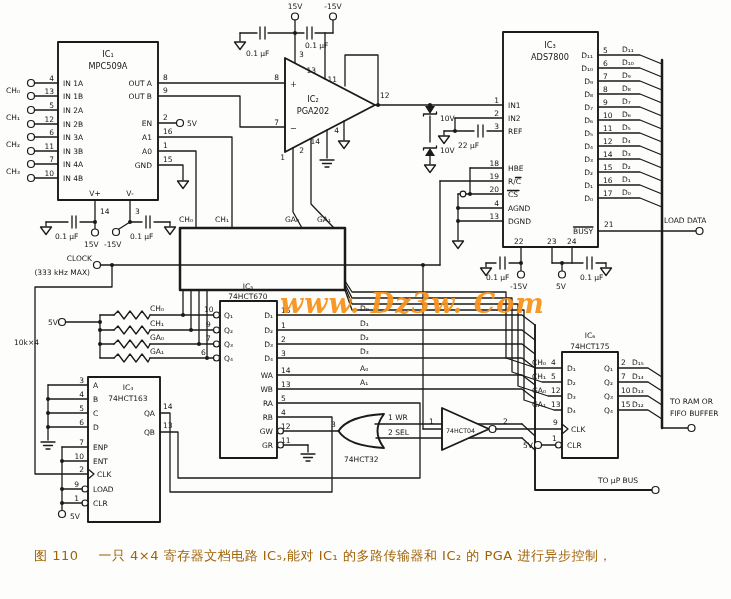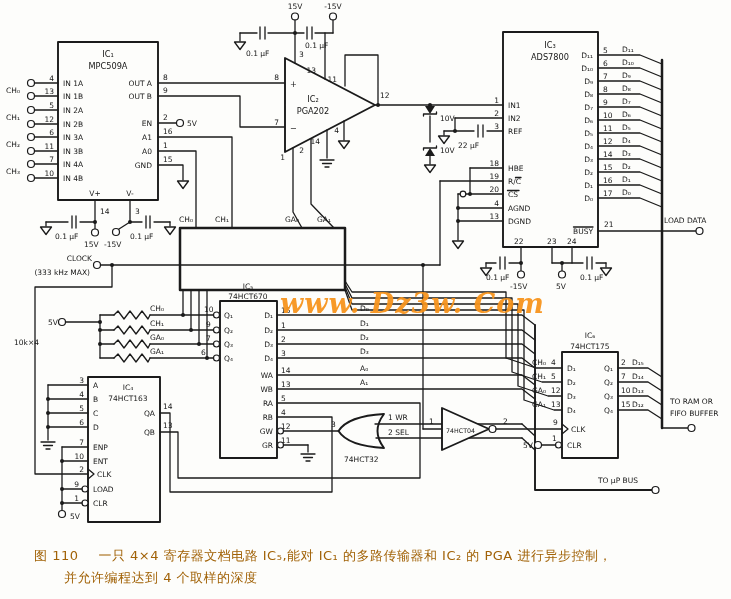--- a/index.html
+++ b/index.html
@@ -577,15 +577,14 @@
         <text x="163" y="409">14</text>
   <text x="155" y="435" class="e">QB</text>
         <text x="163" y="428">13</text>
 </g>
 
 <text x="280" y="313" class="wm">www. Dz3w. Com</text>
 </svg>
 
 <div class="caption">
   <div class="cl1"><span class="fig">图 110</span><span>一只 4×4 寄存器文档电路 IC₅,能对 IC₁ 的多路传输器和 IC₂ 的 PGA 进行异步控制，</span></div>
-  <div class="cl2">并允许编程达到 4 个取样的深度</div>
 </div>
 </div>
 
 </body></html>

